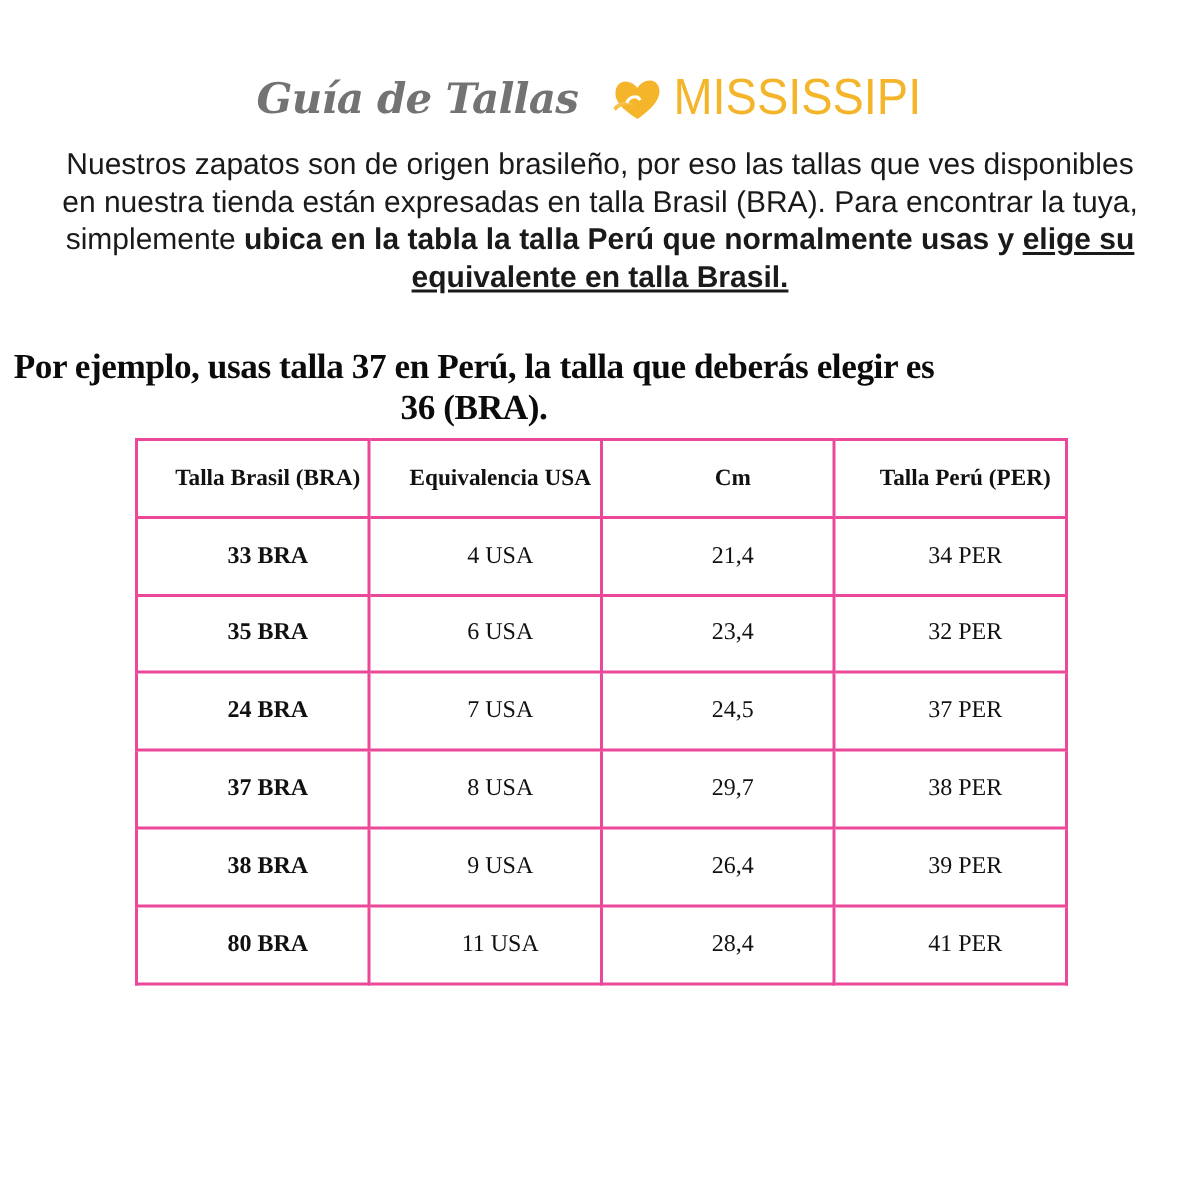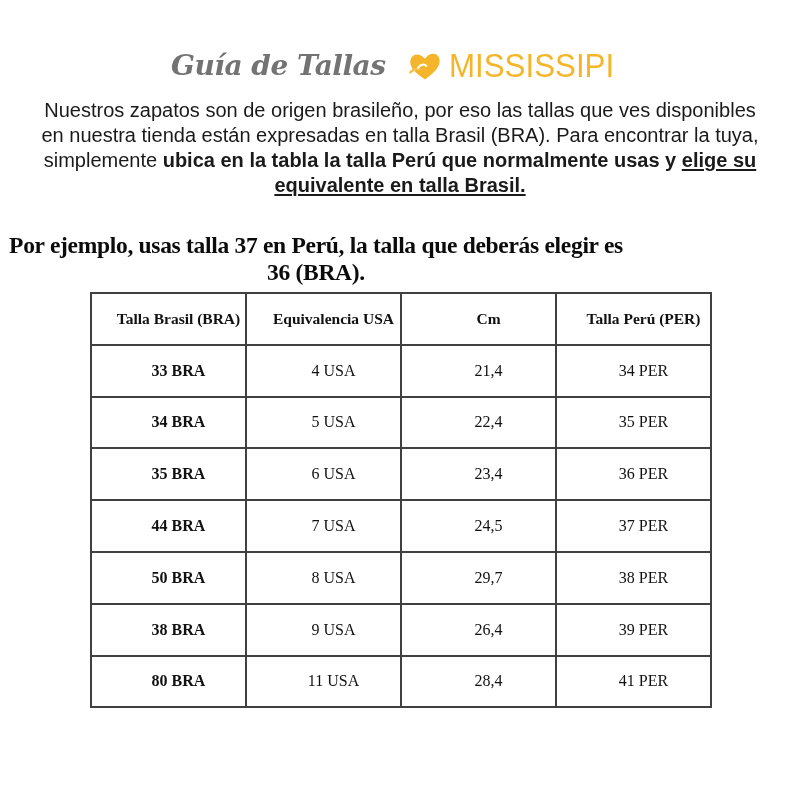--- a/index.html
+++ b/index.html
@@ -35,21 +35,21 @@
     position: absolute; top: 232px; left: 0; width: 632px; text-align: center;
     font-family: "Liberation Serif", serif; font-weight: bold; font-size: 23.5px; letter-spacing: -0.3px; color: #0b0b0b;
   }
 
   table.sizes {
     position: absolute; top: 292px; left: 90px; width: 620px;
     border-collapse: collapse; table-layout: fixed;
     font-family: "Liberation Serif", serif;
   }
   table.sizes th, table.sizes td {
-    border: 2px solid #404040; height: 51.8px; text-align: center; vertical-align: middle;
+    border: 2px solid #ec4899; height: 51.8px; text-align: center; vertical-align: middle;
     font-size: 16px; color: #111; padding-left: 20px;
   }
   table.sizes th { font-weight: bold; font-size: 15.5px; }
   table.sizes td.bra { font-weight: bold; }
   table.sizes col { width: 155px; }
 </style>
 </head>
 <body>
 
 <div class="title-row">
@@ -86,39 +86,33 @@
     </tr>
   </thead>
   <tbody>
     <tr>
       <td class="bra">33 BRA</td>
       <td>4 USA</td>
       <td>21,4</td>
       <td>34 PER</td>
     </tr>
     <tr>
-      <td class="bra">34 BRA</td>
-      <td>5 USA</td>
-      <td>22,4</td>
-      <td>35 PER</td>
-    </tr>
-    <tr>
       <td class="bra">35 BRA</td>
       <td>6 USA</td>
       <td>23,4</td>
-      <td>36 PER</td>
+      <td>32 PER</td>
     </tr>
     <tr>
-      <td class="bra">44 BRA</td>
+      <td class="bra">24 BRA</td>
       <td>7 USA</td>
       <td>24,5</td>
       <td>37 PER</td>
     </tr>
     <tr>
-      <td class="bra">50 BRA</td>
+      <td class="bra">37 BRA</td>
       <td>8 USA</td>
       <td>29,7</td>
       <td>38 PER</td>
     </tr>
     <tr>
       <td class="bra">38 BRA</td>
       <td>9 USA</td>
       <td>26,4</td>
       <td>39 PER</td>
     </tr>

